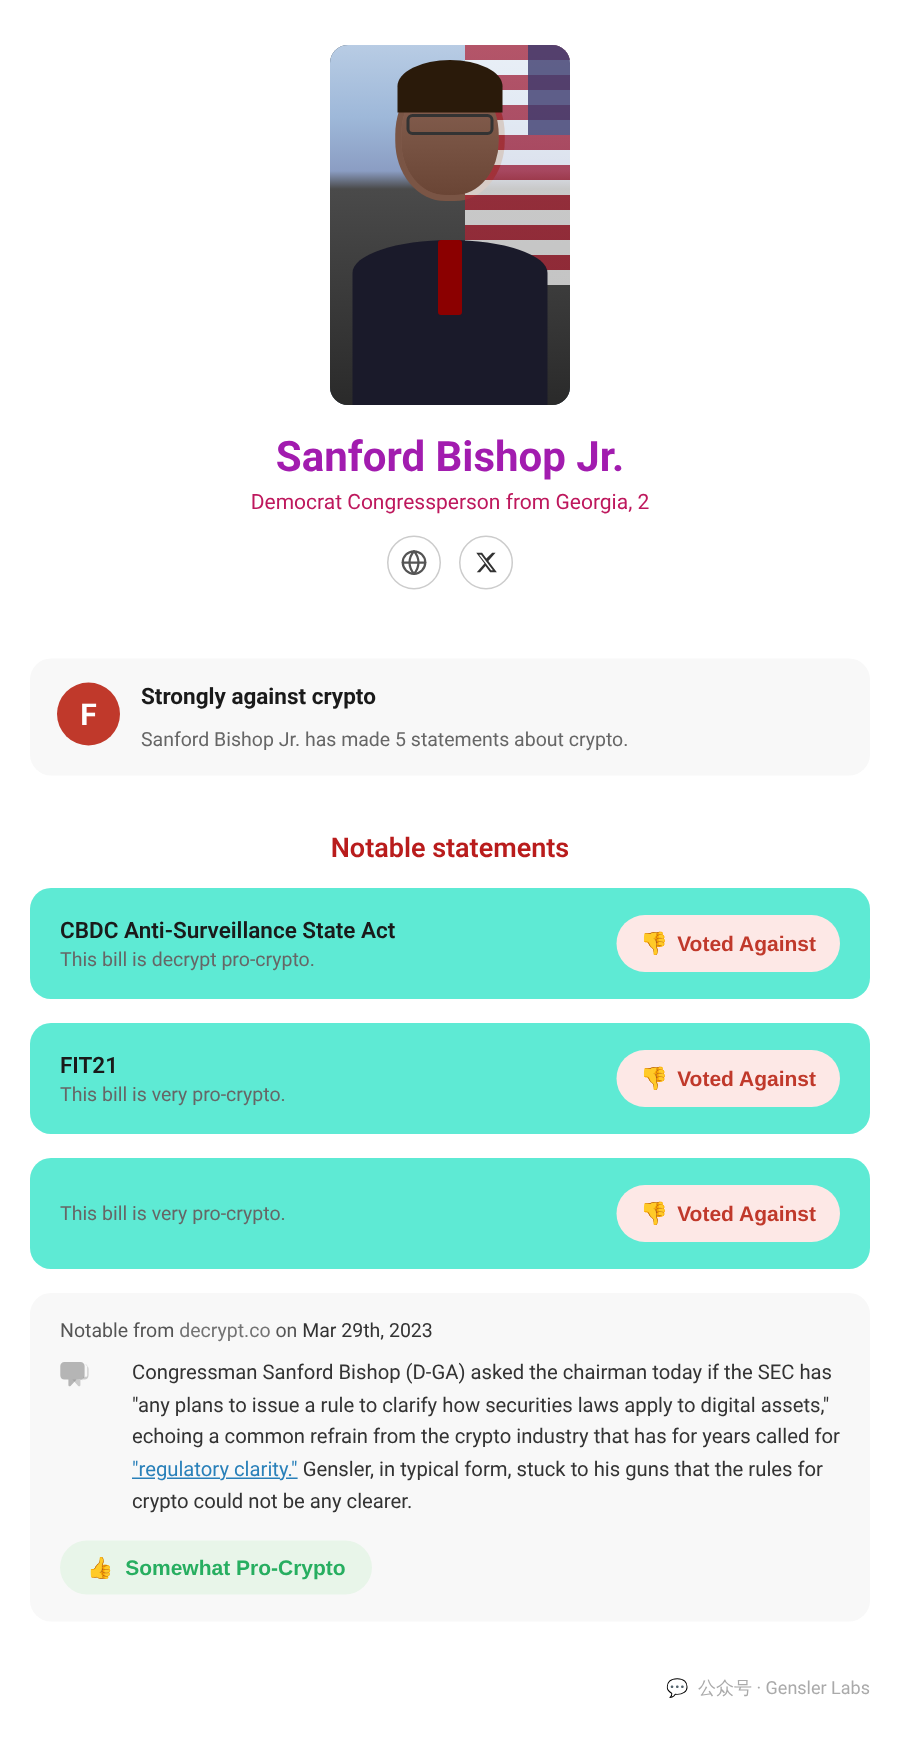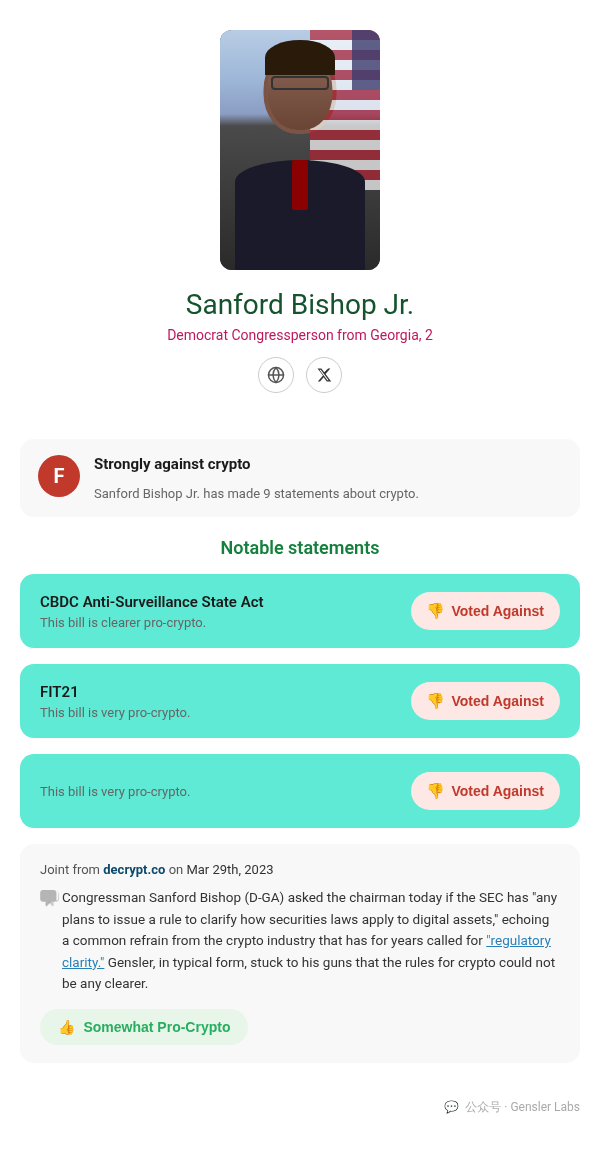--- a/index.html
+++ b/index.html
@@ -13,22 +13,22 @@
 
     .profile-section {
       display: flex;
       flex-direction: column;
       align-items: center;
       padding: 30px 20px 20px;
     }
 
     .profile-name {
       font-size: 28px;
-      font-weight: 400;
-      color: #14532d;
+      font-weight: 700;
+      color: #a21caf;
       margin-bottom: 6px;
       text-align: left;
     }
 
     .profile-subtitle {
       font-size: 14px;
       color: #be185d;
       margin-bottom: 14px;
       text-align: center;
     }
@@ -86,23 +86,23 @@
     }
 
     .rating-desc {
       font-size: 13px;
       color: #666;
     }
 
     .section-title {
       font-size: 18px;
       font-weight: 600;
-      color: #15803d;
+      color: #b91c1c;
       text-align: center;
-      margin: 20px 0 16px;
+      margin: 38px 0 16px;
     }
 
     .bill-card {
       background: #5eead4;
       border-radius: 14px;
       padding: 18px 20px;
       margin: 0 20px 16px;
       display: flex;
       align-items: center;
       justify-content: space-between;
@@ -150,34 +150,34 @@
       margin: 16px 20px;
     }
 
     .quote-source {
       font-size: 13px;
       color: #555;
       margin-bottom: 10px;
     }
 
     .quote-source a, .quote-source-link {
-      color: #0c4a6e;
-      font-weight: 700;
+      color: #737373;
+      font-weight: 400;
       text-decoration: none;
     }
 
     .quote-source-date {
       font-weight: 400;
       color: #333;
     }
 
     .quote-body {
       display: flex;
       align-items: flex-start;
-      gap: 0;
+      gap: 26px;
       margin-bottom: 14px;
     }
 
     .quote-icon {
       color: #888;
       font-size: 20px;
       flex-shrink: 0;
       margin-top: 2px;
     }
 
@@ -371,30 +371,30 @@
         <path d="M18.244 2.25h3.308l-7.227 8.26 8.502 11.24H16.17l-4.714-6.231-5.401 6.231H2.744l7.736-8.84L2.25 2.25H8.08l4.256 5.626 5.908-5.626zm-1.161 17.52h1.833L7.084 4.126H5.117z"></path>
       </svg>
     </div>
   </div>
 </div>
 
 <div class="rating-card">
   <div class="rating-badge">F</div>
   <div class="rating-text-block">
     <div class="rating-title">Strongly against crypto</div>
-    <div class="rating-desc">Sanford Bishop Jr. has made 9 statements about crypto.</div>
+    <div class="rating-desc">Sanford Bishop Jr. has made 5 statements about crypto.</div>
   </div>
 </div>
 
 <h2 class="section-title">Notable statements</h2>
 
 <div class="bill-card">
   <div class="bill-info">
     <div class="bill-name">CBDC Anti-Surveillance State Act</div>
-    <div class="bill-desc">This bill is clearer pro-crypto.</div>
+    <div class="bill-desc">This bill is decrypt pro-crypto.</div>
   </div>
   <button class="voted-against-btn">
     <span class="thumbs-down-icon">👎</span>
     <span>Voted Against</span>
   </button>
 </div>
 
 <div class="bill-card">
   <div class="bill-info">
     <div class="bill-name">FIT21</div>
@@ -411,21 +411,21 @@
     <div class="bill-desc">This bill is very pro-crypto.</div>
   </div>
   <button class="voted-against-btn">
     <span class="thumbs-down-icon">👎</span>
     <span>Voted Against</span>
   </button>
 </div>
 
 <div class="quote-card">
   <div class="quote-source">
-    <span>Joint from</span>
+    <span>Notable from</span>
     <a class="quote-source-link" href="#">decrypt.co</a>
     <span> on </span>
     <span class="quote-source-date">Mar 29th, 2023</span>
   </div>
 
   <div class="quote-body">
     <span class="quote-icon">
       <svg width="22" height="18" viewBox="0 0 24 20" fill="#888">
         <path d="M3 0C1.3 0 0 1.3 0 3v7c0 1.7 1.3 3 3 3h3v4c0 .6.4 1 .9 1 .2 0 .5-.1.7-.3L12 13h3c1.7 0 3-1.3 3-3V3c0-1.7-1.3-3-3-3H3z" opacity="0.6"></path>
         <path d="M21 2h-2c.6 0 1 .4 1 1v7c0 .6-.4 1-1 1h-2v2c0 .3-.2.5-.4.5-.1 0-.2 0-.3-.1L13 13H9l4.3 4.7c.2.2.4.3.7.3.5 0 .9-.4.9-1v-4h3c1.7 0 3-1.3 3-3V5c0-1.7-1.3-3-3-3z" opacity="0.4"></path>

